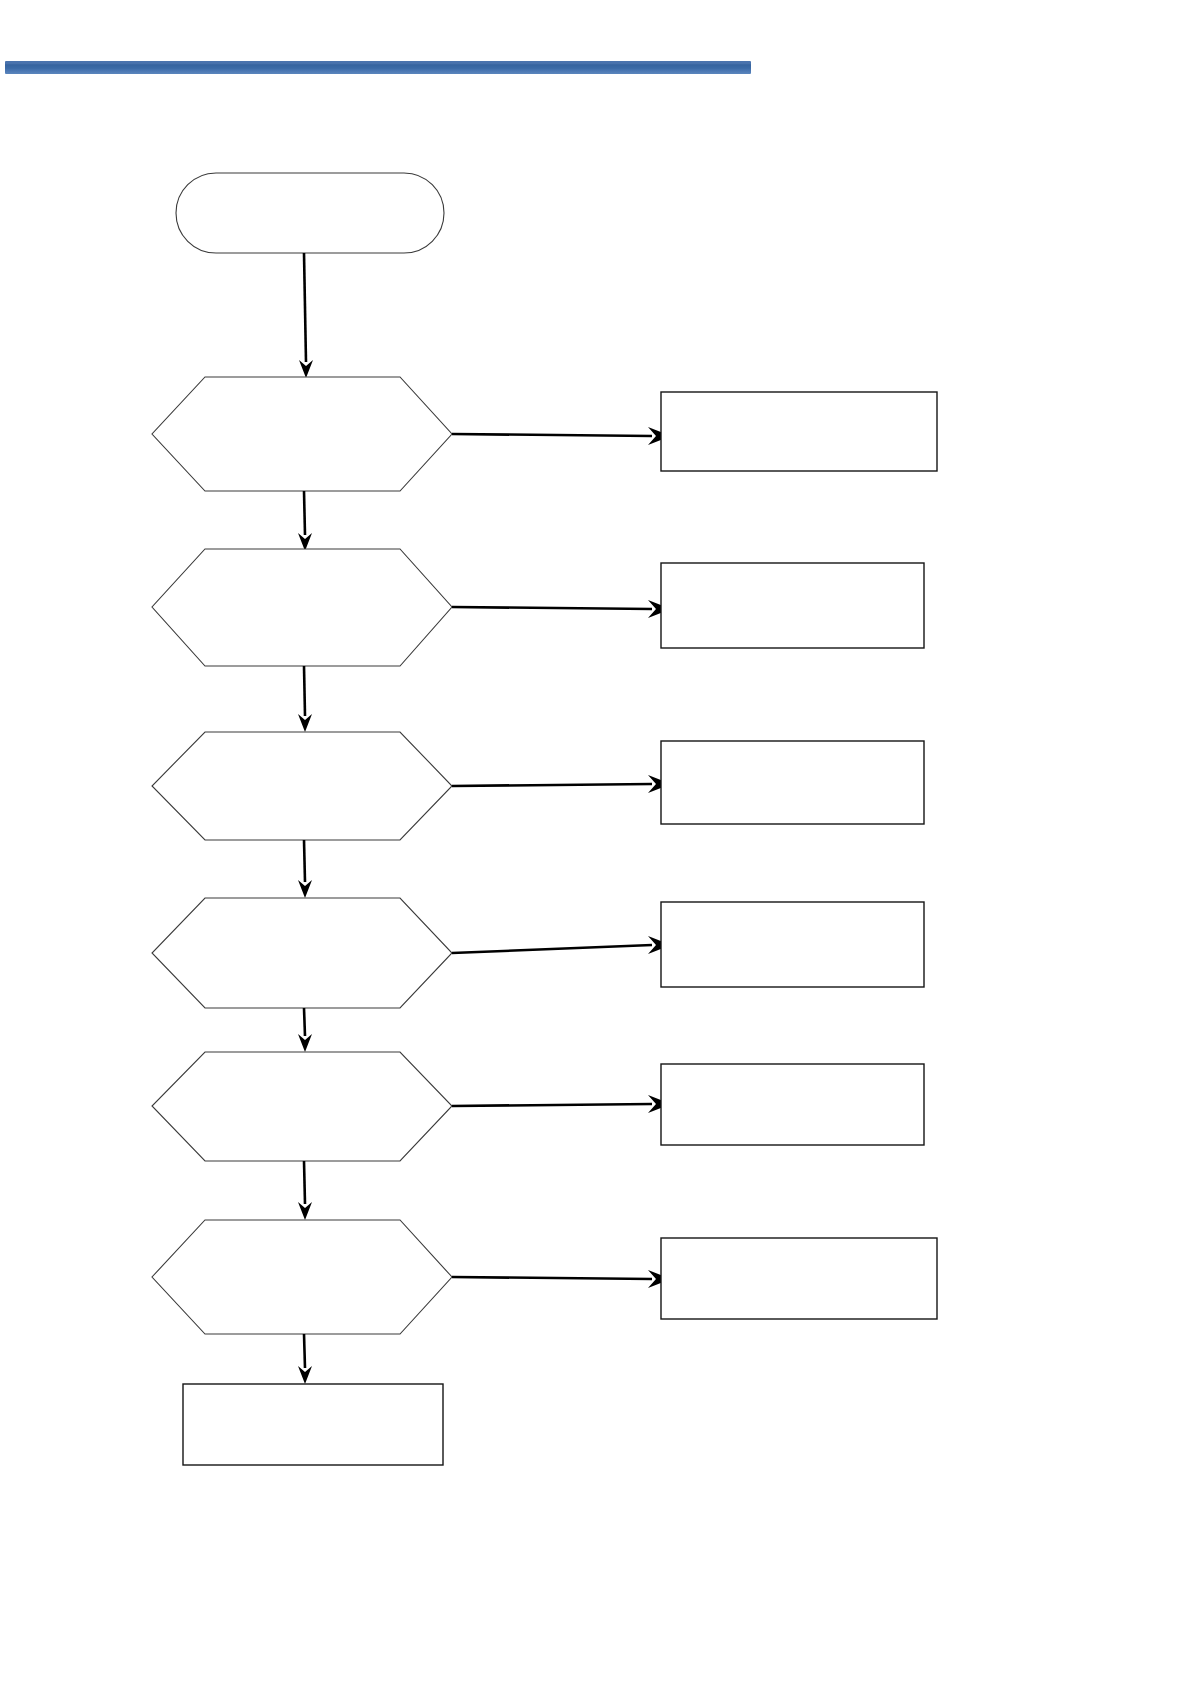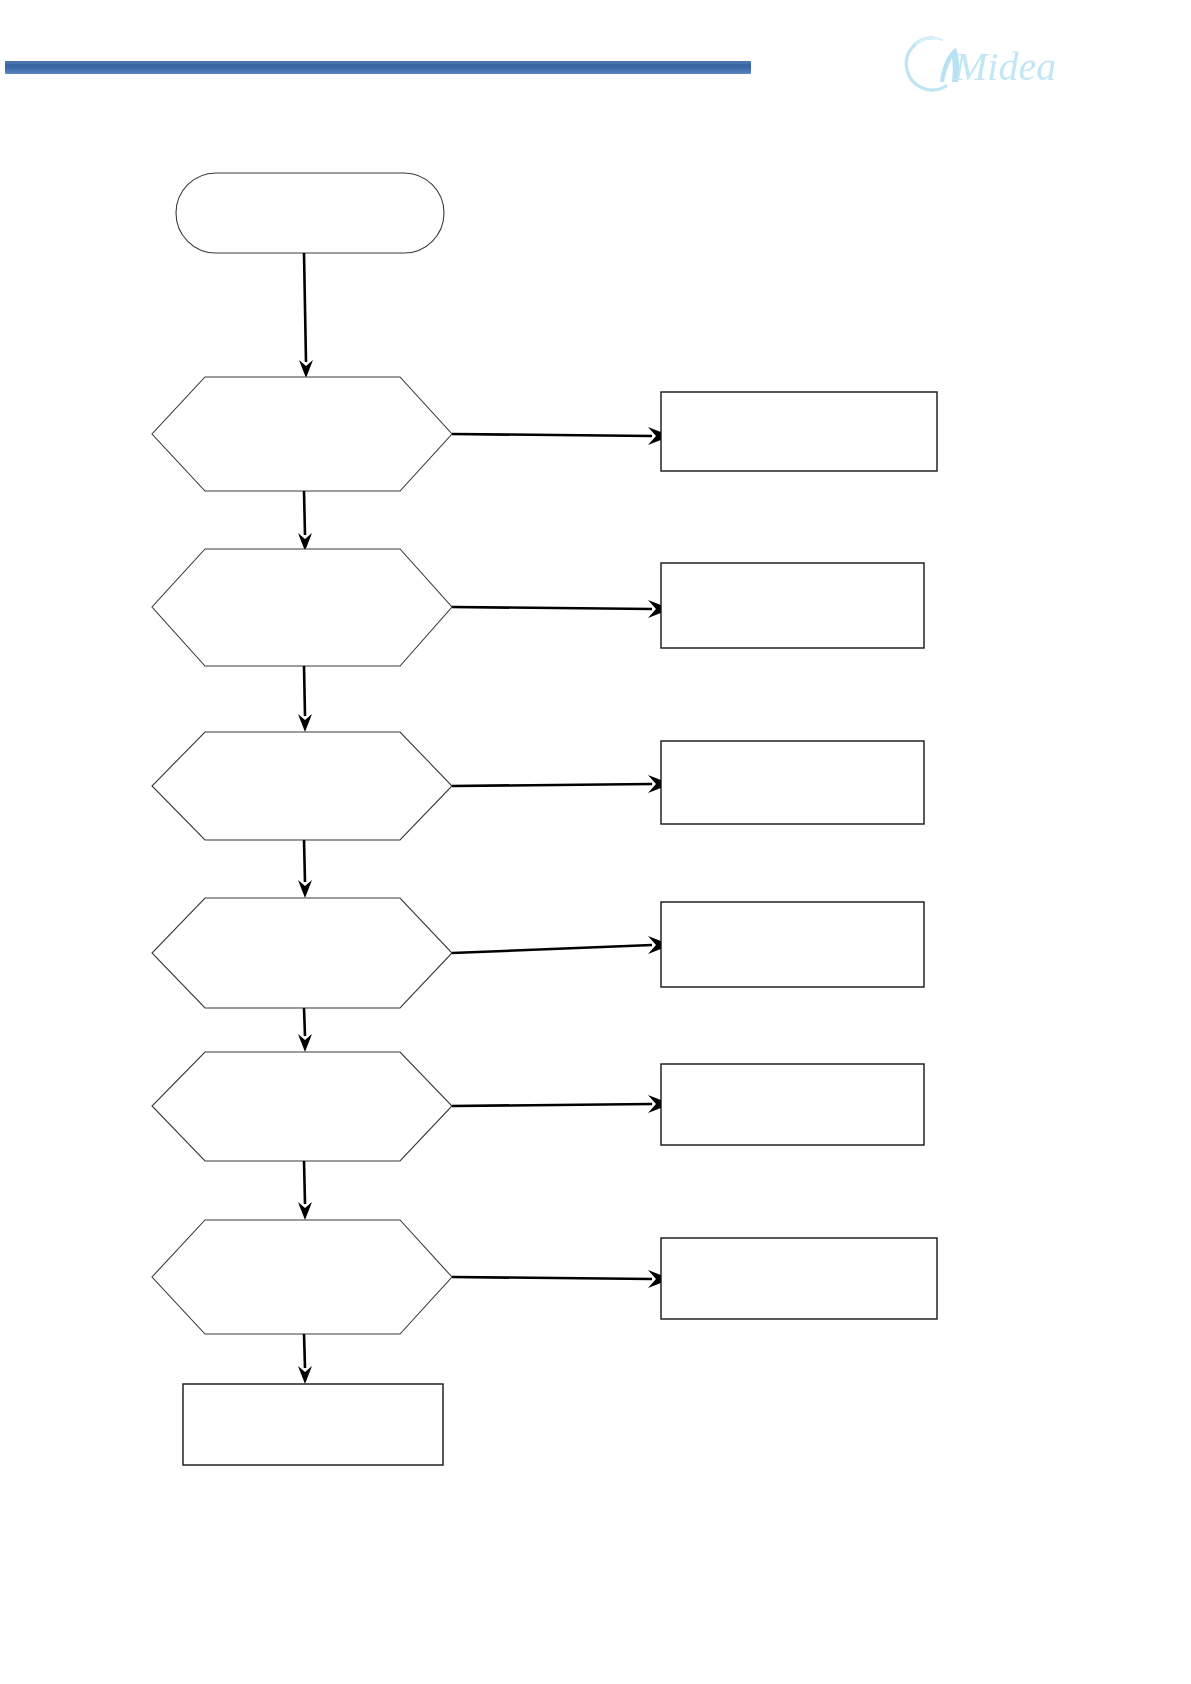--- a/index.html
+++ b/index.html
@@ -84,38 +84,20 @@
     dominant-baseline: middle;
   }
 </style>
 </head>
 <body>
 
 <div id="page">
 
   <div id="header-rule"></div>
 
-  <div id="brand-logo">
-    <svg width="190" height="72" viewBox="0 0 190 72" xmlns="http://www.w3.org/2000/svg">
-
-      <path d="M 58 12
-               A 26 26 0 1 0 70 60" fill="none" stroke="#bfe4f3" stroke-width="3.2" stroke-linecap="round"></path>
-      <path d="M 40 18
-               A 24 24 0 0 1 66 14" fill="none" stroke="#d8f0f9" stroke-width="2.2" stroke-linecap="round"></path>
-
-      <path d="M 64 56
-               C 66 40, 72 26, 80 22
-               C 84 34, 84 46, 82 56
-               L 76 56
-               C 77 46, 77 38, 76 32
-               C 72 40, 69 48, 68 56 Z" fill="#b8e1f2"></path>
-
-      <text x="78" y="54" font-family="'Liberation Serif', serif" font-size="40" font-style="italic" fill="#c2e6f4">Midea</text>
-    </svg>
-  </div>
 
   <div id="flow-canvas">
     <svg width="1191" height="1684" viewBox="0 0 1191 1684" xmlns="http://www.w3.org/2000/svg">
 
       <defs>
         <marker id="arrow-down" viewBox="0 0 12 12" refX="6" refY="10" markerWidth="11" markerHeight="11" orient="auto-start-reverse">
           <path d="M 1 0 L 6 11 L 11 0 L 6 4 Z" class="connector-head"></path>
         </marker>
       </defs>
 

